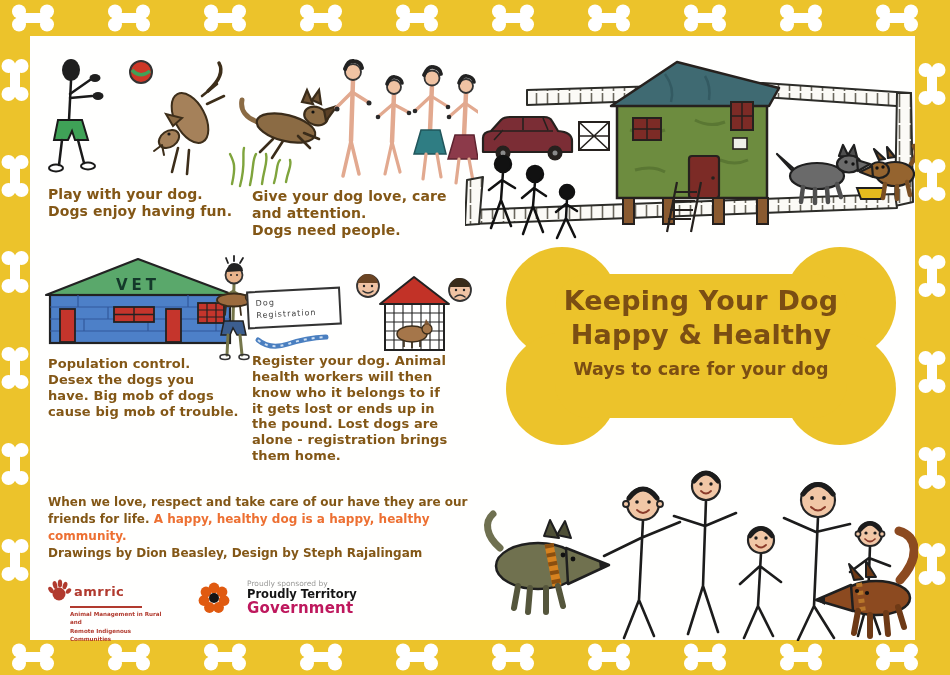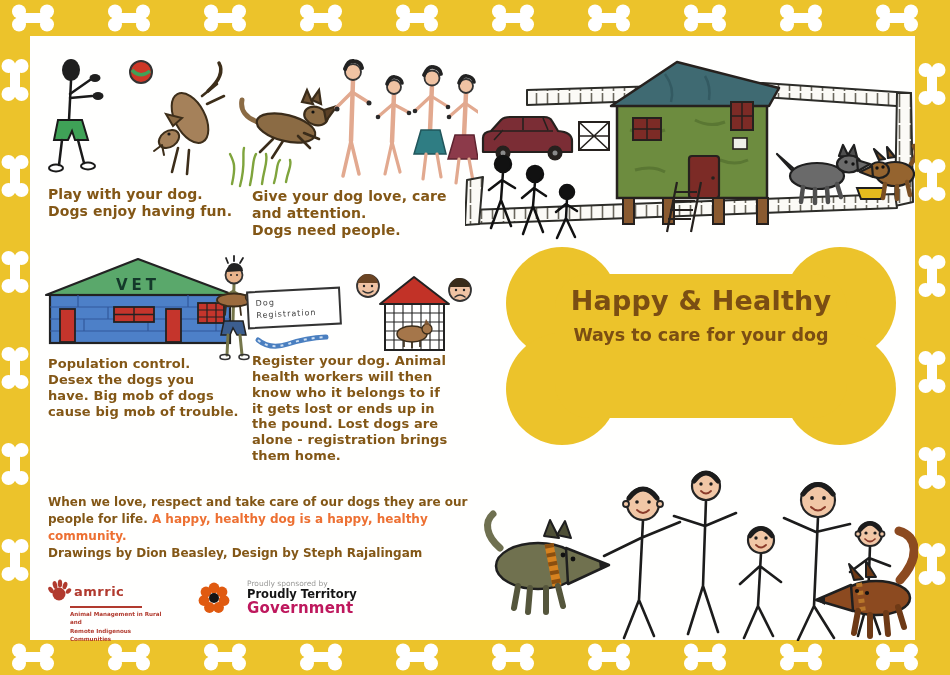--- a/index.html
+++ b/index.html
@@ -256,21 +256,21 @@
 
     <div class="abs tip" style="left:222px;top:317px;width:236px;">Register your dog. Animal
 health workers will then
 know who it belongs to if
 it gets lost or ends up in
 the pound. Lost dogs are
 alone - registration brings
 them home.</div>
 
     <div class="abs footer-msg" style="left:18px;top:458px;">
-      <span>When we love, respect and take care of our dogs they are our people for life.</span>
+      <span>When we love, respect and take care of our have they are our friends for life.</span>
       <span class="hl">A happy, healthy dog is a happy, healthy community.</span>
       <div class="credits">Drawings by Dion Beasley, Design by Steph Rajalingam</div>
     </div>
 
     <div class="abs logo-amrric">
       <div class="amrric-row">
         <svg width="26" height="26" viewBox="0 0 26 26">
           <g fill="#b13a2e">
             <circle cx="13" cy="16" r="6.5"></circle>
             <ellipse cx="5" cy="12" rx="2.2" ry="3.6" transform="rotate(-35 5 12)"></ellipse>
@@ -393,20 +393,21 @@
       <svg width="392" height="200" viewBox="0 0 392 200">
         <g fill="#ecc32b">
           <circle cx="57" cy="57" r="56"></circle>
             <circle cx="57" cy="143" r="56"></circle>
           <circle cx="335" cy="57" r="56"></circle>
             <circle cx="335" cy="143" r="56"></circle>
           <rect x="50" y="28" width="292" height="144" rx="34"></rect>
         </g>
       </svg>
       <div class="bone-title-text">
+        <div class="t1">Keeping Your Dog</div>
         <div class="t1">Happy &amp; Healthy</div>
         <div class="sub">Ways to care for your dog</div>
       </div>
     </div>
 
     <svg class="abs" style="left:448px;top:402px;" width="440" height="203" viewBox="0 0 440 203">
 
       <g stroke="#1f1f1f" stroke-width="2.5" stroke-linejoin="round">
         <path d="M22,110 C8,98 6,84 15,76" stroke="#6f7050" stroke-width="7" fill="none" stroke-linecap="round"></path>
         <ellipse cx="60" cy="128" rx="42" ry="23" fill="#70714f"></ellipse>

